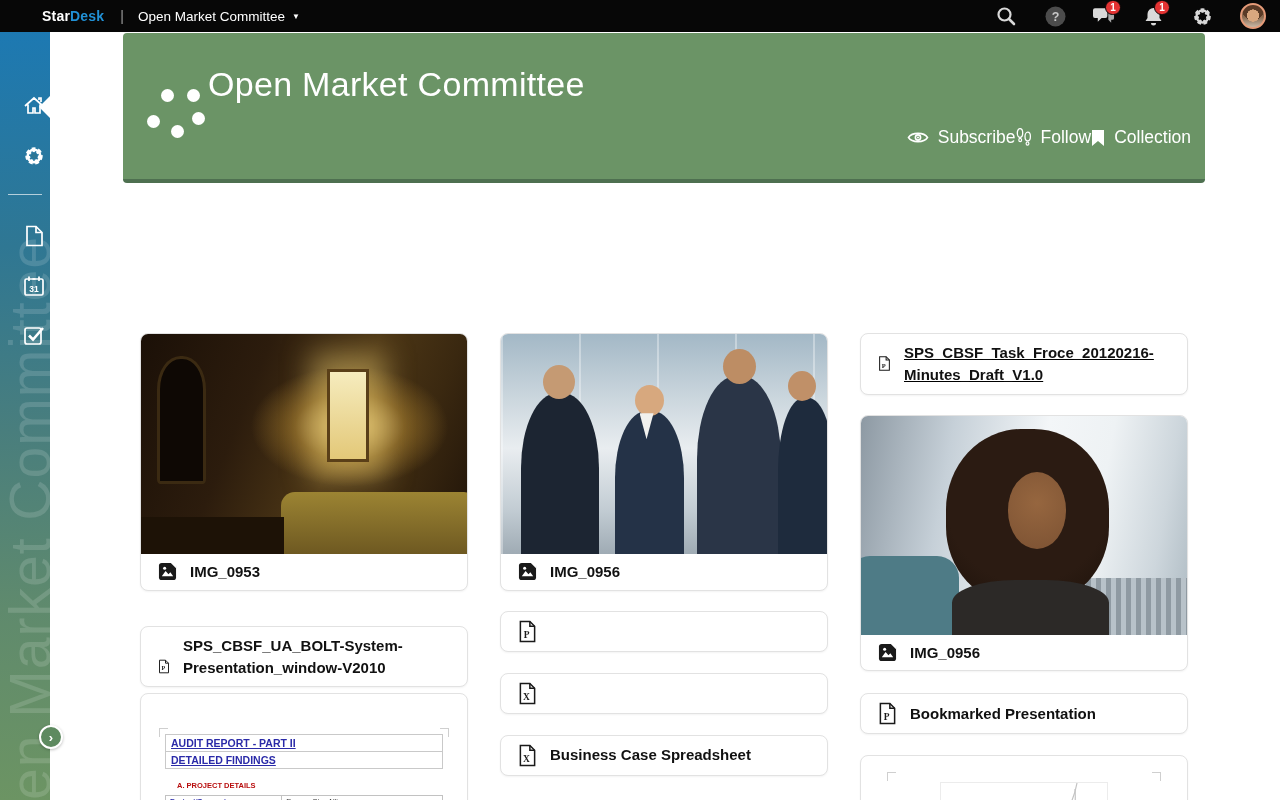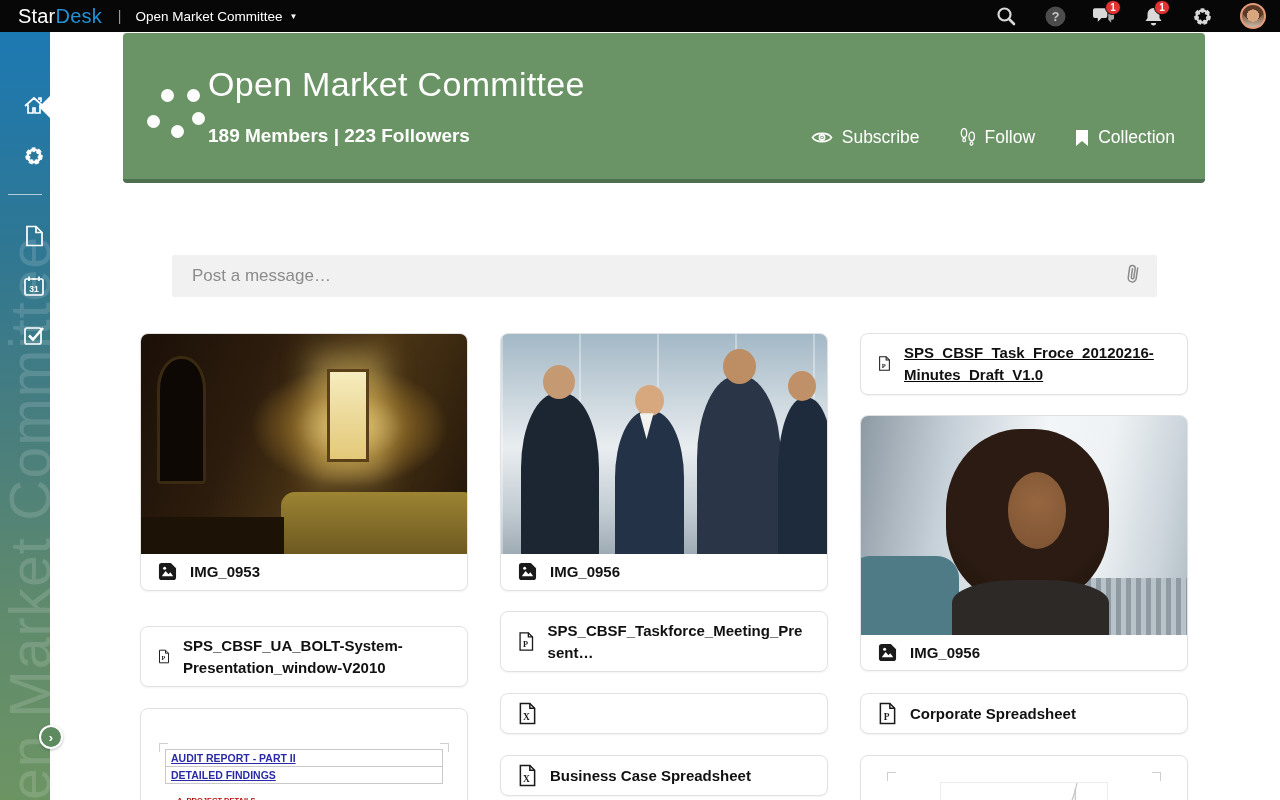--- a/index.html
+++ b/index.html
@@ -3,21 +3,21 @@
 <meta charset="utf-8">
 <style>
   * { margin:0; padding:0; box-sizing:border-box; }
   html,body { width:1280px; height:800px; overflow:hidden; background:#fff;
     font-family:"Liberation Sans", sans-serif; }
   .stage { position:relative; width:1280px; height:800px; overflow:hidden; background:#fff; }
 
   
   .topbar { position:absolute; left:0; top:0; width:1280px; height:32px; background:#070707;
     display:flex; align-items:center; padding:0 14px 0 18px; z-index:50; }
-  .brand { font-size:20px; font-weight:400; letter-spacing:.2px; }
+  .brand { font-size:14px; font-weight:700; letter-spacing:.2px;margin-left:24px; }
   .brand .star { color:#fff; }
   .brand .desk { color:#2191d6; }
   .tb-sep { color:#9a9a9a; margin:0 14px 0 16px; font-size:14px; }
   .tb-context { color:#fff; font-size:13.5px; display:flex; align-items:center; gap:7px; cursor:pointer; }
   .tb-caret { font-size:8px; color:#fff; }
   .tb-right { margin-left:auto; display:flex; align-items:center; gap:27px; }
   .tb-icon { position:relative; width:22px; height:22px; display:flex; align-items:center; justify-content:center; cursor:pointer; }
   .badge { position:absolute; top:-5px; left:12px; min-width:16px; height:15px; padding:0 4px;
     background:#e33232; border-radius:9px; color:#fff; font-size:10px; font-weight:700;
     display:flex; align-items:center; justify-content:center; border:1px solid #070707; }
@@ -42,21 +42,21 @@
     display:flex; align-items:center; justify-content:center; font-size:13px; font-weight:700;
     box-shadow:0 1px 3px rgba(0,0,0,.25); }
 
   
   .group-header { position:absolute; left:123px; top:33px; width:1082px; height:150px;
     background:#6b9466; border-bottom:4px solid #4e7050; border-radius:4px; color:#fff; z-index:20; }
   .dots-logo { position:absolute; left:22px; top:52px; width:56px; height:58px; }
   .dots-logo .dot { position:absolute; width:13px; height:13px; border-radius:50%; background:#fff; }
   .gh-title { position:absolute; left:85px; top:32px; font-size:34px; font-weight:300; letter-spacing:.3px; }
   .gh-stats { position:absolute; left:85px; top:92px; font-size:19px; font-weight:700; }
-  .gh-actions { position:absolute; right:30px; top:94px; display:flex; align-items:center; gap:40px; }
+  .gh-actions { position:absolute; right:14px; top:94px; display:flex; align-items:center; }
   .gh-action { display:flex; align-items:center; gap:9px; font-size:17.5px; font-weight:500; cursor:pointer; }
 
   
   .composer { position:absolute; left:172px; top:255px; width:985px; height:42px; background:#f1f1f2;
     border-radius:2px; display:flex; align-items:center; padding:0 16px 0 20px; z-index:10; }
   .composer input { flex:1; border:none; outline:none; background:transparent; font-size:17px;
     color:#444; font-family:"Liberation Sans", sans-serif; }
   .composer input::placeholder { color:#8b8b8b; }
   .clip { transform:rotate(8deg); cursor:pointer; }
 
@@ -224,21 +224,20 @@
 
   <div class="group-header">
     <div class="dots-logo">
       <div class="dot" style="left:16px; top:4px;"></div>
       <div class="dot" style="left:42px; top:4px;"></div>
       <div class="dot" style="left:2px;  top:30px;"></div>
       <div class="dot" style="left:26px; top:40px;"></div>
       <div class="dot" style="left:47px; top:27px;"></div>
     </div>
     <div class="gh-title">Open Market Committee</div>
-    <div class="gh-stats">189 Members | 223 Followers</div>
     <div class="gh-actions">
       <div class="gh-action">
         <svg width="22" height="15" viewBox="0 0 22 15">
             <path d="M1.5 7.5 C 5 2 17 2 20.5 7.5 C 17 13 5 13 1.5 7.5 z" fill="none" stroke="#fff" stroke-width="1.6"></path>
             <circle cx="11" cy="7.5" r="2.6" fill="none" stroke="#fff" stroke-width="1.6"></circle>
             <circle cx="11" cy="7.5" r="1" fill="#fff"></circle>
           </svg>
         <span>Subscribe</span>
       </div>
       <div class="gh-action">
@@ -252,48 +251,40 @@
       </div>
       <div class="gh-action">
         <svg width="14" height="18" viewBox="0 0 14 18">
             <path d="M1 1 h12 v16 l-6 -5 -6 5 z" fill="#fff"></path>
           </svg>
         <span>Collection</span>
       </div>
     </div>
   </div>
 
-  <div class="composer">
-    <input type="text" placeholder="Post a message…" style="">
-    <div class="clip">
-      <svg width="16" height="22" viewBox="0 0 16 22">
-          <path d="M11.5 4.5 v10.5 a4 4 0 0 1 -8 0 V5.5 a2.8 2.8 0 0 1 5.6 0 v9 a1.3 1.3 0 0 1 -2.6 0 V6" fill="none" stroke="#8a8a8a" stroke-width="1.5" stroke-linecap="round"></path>
-        </svg>
-    </div>
-  </div>
 
   <div class="col col1">
     <div class="card" style="margin-bottom:35px;">
       <div class="photo bedroom">
         <div class="ph-el bd-window"></div>
           <div class="ph-el bd-mirror"></div>
         <div class="ph-el bd-bed"></div>
           <div class="ph-el bd-dresser"></div>
       </div>
       <div class="card-footer">
         <svg width="19" height="19" viewBox="0 0 20 20">
             <rect x="1" y="1" width="18" height="18" rx="3" fill="#1a1a1a"></rect>
             <path d="M13.5 1 h5.5 v5.5 z" fill="#ffffff"></path>
             <path d="M4 15 l4 -5.5 3 3.4 2 -2.2 3 4.3 z" fill="#fff"></path>
             <circle cx="7" cy="6.5" r="1.6" fill="#fff"></circle>
           </svg>
         <span class="file-label">IMG_0953</span>
       </div>
     </div>
-    <div class="card file-card fc-2line" style="margin-bottom:21px;">
+    <div class="card file-card fc-2line" style="margin-bottom:6px;align-items:flex-end;">
       <svg width="19" height="23" viewBox="0 0 20 24">
           <path d="M2.5 1.5 h10 l5 5 v16 h-15 z" fill="#fff" stroke="#1a1a1a" stroke-width="1.6"></path>
           <path d="M12.5 1.5 v5 h5" fill="none" stroke="#1a1a1a" stroke-width="1.6"></path>
           <text x="9" y="18.5" text-anchor="middle" font-size="10" font-weight="bold" fill="#1a1a1a" font-family="Liberation Serif, serif">P</text>
         </svg>
       <span class="file-label">SPS_CBSF_UA_BOLT-System-Presentation_window-V2010</span>
     </div>
     <div class="card doc-card" style="height:160px;">
       <div class="bracket bl" style="left:18px; top:34px;"></div>
       <div class="bracket br" style="right:18px; top:34px;"></div>
@@ -336,21 +327,20 @@
           </svg>
         <span class="file-label">IMG_0956</span>
       </div>
     </div>
     <div class="card file-card" style="margin-bottom:21px;">
       <svg width="19" height="23" viewBox="0 0 20 24">
           <path d="M2.5 1.5 h10 l5 5 v16 h-15 z" fill="#fff" stroke="#1a1a1a" stroke-width="1.6"></path>
           <path d="M12.5 1.5 v5 h5" fill="none" stroke="#1a1a1a" stroke-width="1.6"></path>
           <text x="9" y="18.5" text-anchor="middle" font-size="10" font-weight="bold" fill="#1a1a1a" font-family="Liberation Serif, serif">P</text>
         </svg>
-      <span class="file-label">SPS_CBSF_Taskforce_Meeting_Present…</span>
     </div>
     <div class="card file-card" style="margin-bottom:21px;">
       <svg width="19" height="23" viewBox="0 0 20 24">
           <path d="M2.5 1.5 h10 l5 5 v16 h-15 z" fill="#fff" stroke="#1a1a1a" stroke-width="1.6"></path>
           <path d="M12.5 1.5 v5 h5" fill="none" stroke="#1a1a1a" stroke-width="1.6"></path>
           <text x="9" y="18.5" text-anchor="middle" font-size="10" font-weight="bold" fill="#1a1a1a" font-family="Liberation Serif, serif">X</text>
         </svg>
     </div>
     <div class="card file-card" style="margin-bottom:21px;">
       <svg width="19" height="23" viewBox="0 0 20 24">
@@ -389,21 +379,21 @@
           </svg>
         <span class="file-label">IMG_0956</span>
       </div>
     </div>
     <div class="card file-card" style="margin-bottom:21px;">
       <svg width="19" height="23" viewBox="0 0 20 24">
           <path d="M2.5 1.5 h10 l5 5 v16 h-15 z" fill="#fff" stroke="#1a1a1a" stroke-width="1.6"></path>
           <path d="M12.5 1.5 v5 h5" fill="none" stroke="#1a1a1a" stroke-width="1.6"></path>
           <text x="9" y="18.5" text-anchor="middle" font-size="10" font-weight="bold" fill="#1a1a1a" font-family="Liberation Serif, serif">P</text>
         </svg>
-      <span class="file-label">Corporate Spreadsheet</span>
+      <span class="file-label">Bookmarked Presentation</span>
     </div>
     <div class="card doc-card" style="height:120px;">
       <div class="bracket bl" style="left:26px; top:16px;"></div>
       <div class="bracket br" style="right:26px; top:16px;"></div>
       <div class="bio-body">
         <div class="bio-slide">
           <svg class="bio-curves" width="90" height="88" viewBox="0 0 90 88">
               <path d="M68 0 C 62 34, 40 52, 2 62" fill="none" stroke="#c3c3c3" stroke-width="1.2"></path>
               <path d="M66 6 C 68 36, 60 60, 34 80" fill="none" stroke="#c3c3c3" stroke-width="1.2"></path>
             </svg>

